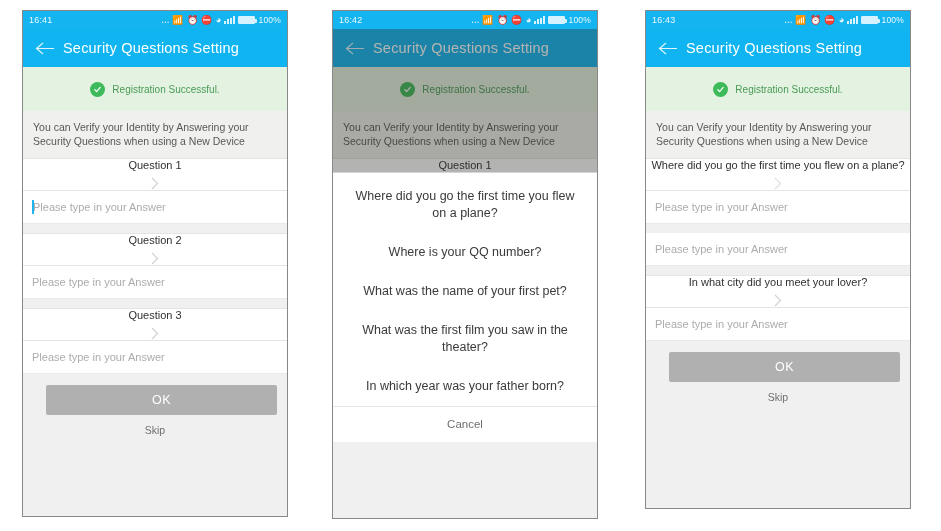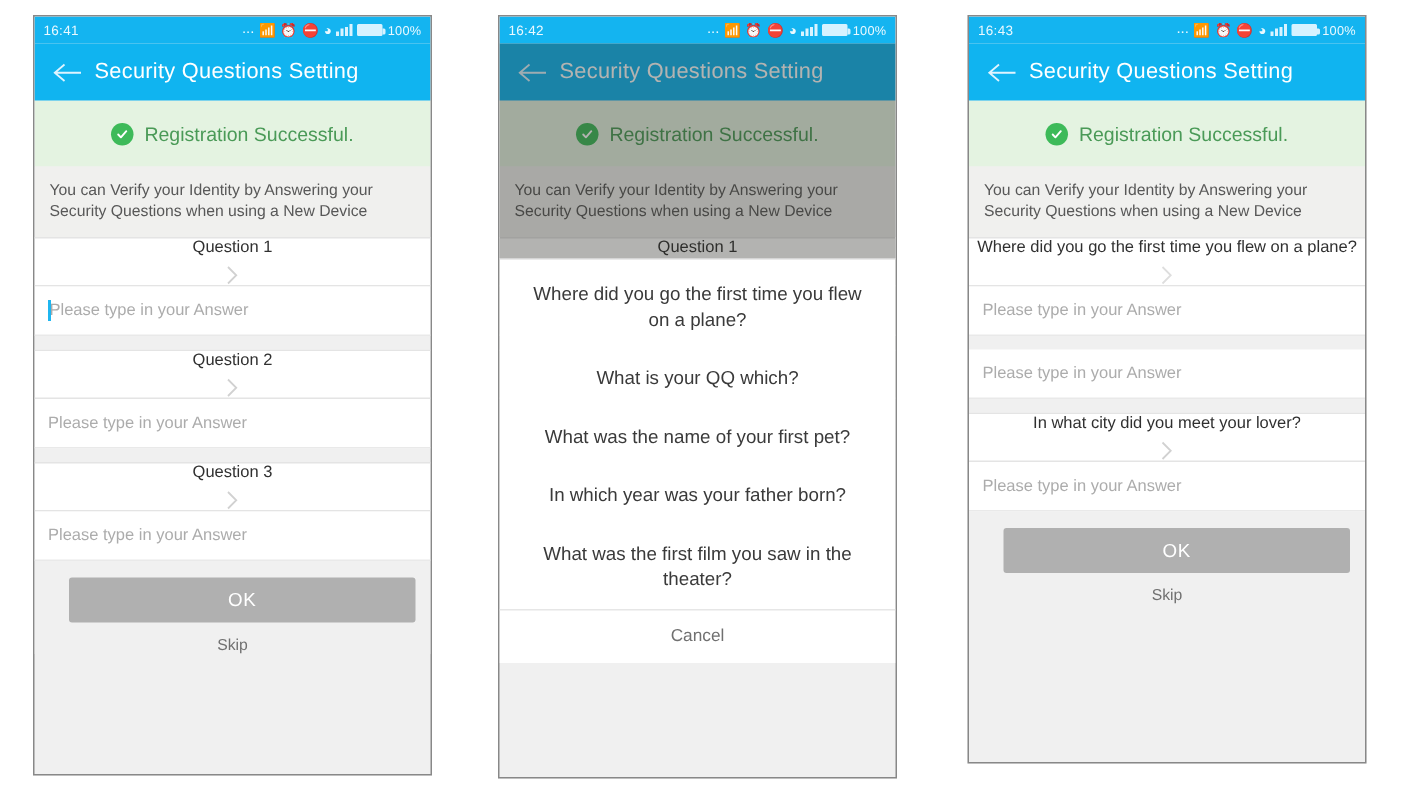--- a/index.html
+++ b/index.html
@@ -107,21 +107,21 @@
   .check-circle {
     width: 15px; height: 15px;
     border-radius: 50%;
     background: #3dba59;
     display: flex; align-items: center; justify-content: center;
     flex: 0 0 auto;
   }
   .check-circle svg { display:block; }
   .success-text {
     color: #4a9a57;
-    font-size: 13px;
+    font-size: 10px;
   }
 
   
   .hint {
     background: #f0f0ee;
     padding: 9px 10px 10px 10px;
     color: #585858;
     font-size: 10.5px;
     line-height: 14px;
   }
@@ -369,24 +369,24 @@
       <div class="row row-q">
         <span class="row-label"></span>
       </div>
 
       <div class="scrim"></div>
 
       <div class="dialog-host">
         <div class="dialog">
           <div class="dlg-items">
             <div class="dlg-item">Where did you go the first time you flew on a plane?</div>
-            <div class="dlg-item">What is your QQ which?</div>
+            <div class="dlg-item">Where is your QQ number?</div>
             <div class="dlg-item">What was the name of your first pet?</div>
+            <div class="dlg-item">What was the first film you saw in the theater?</div>
             <div class="dlg-item">In which year was your father born?</div>
-            <div class="dlg-item">What was the first film you saw in the theater?</div>
           </div>
           <div class="dlg-cancel">Cancel</div>
         </div>
       </div>
     </div>
   </div>
 
   <div class="phone" id="phone-3">
 
     <div class="statusbar">

